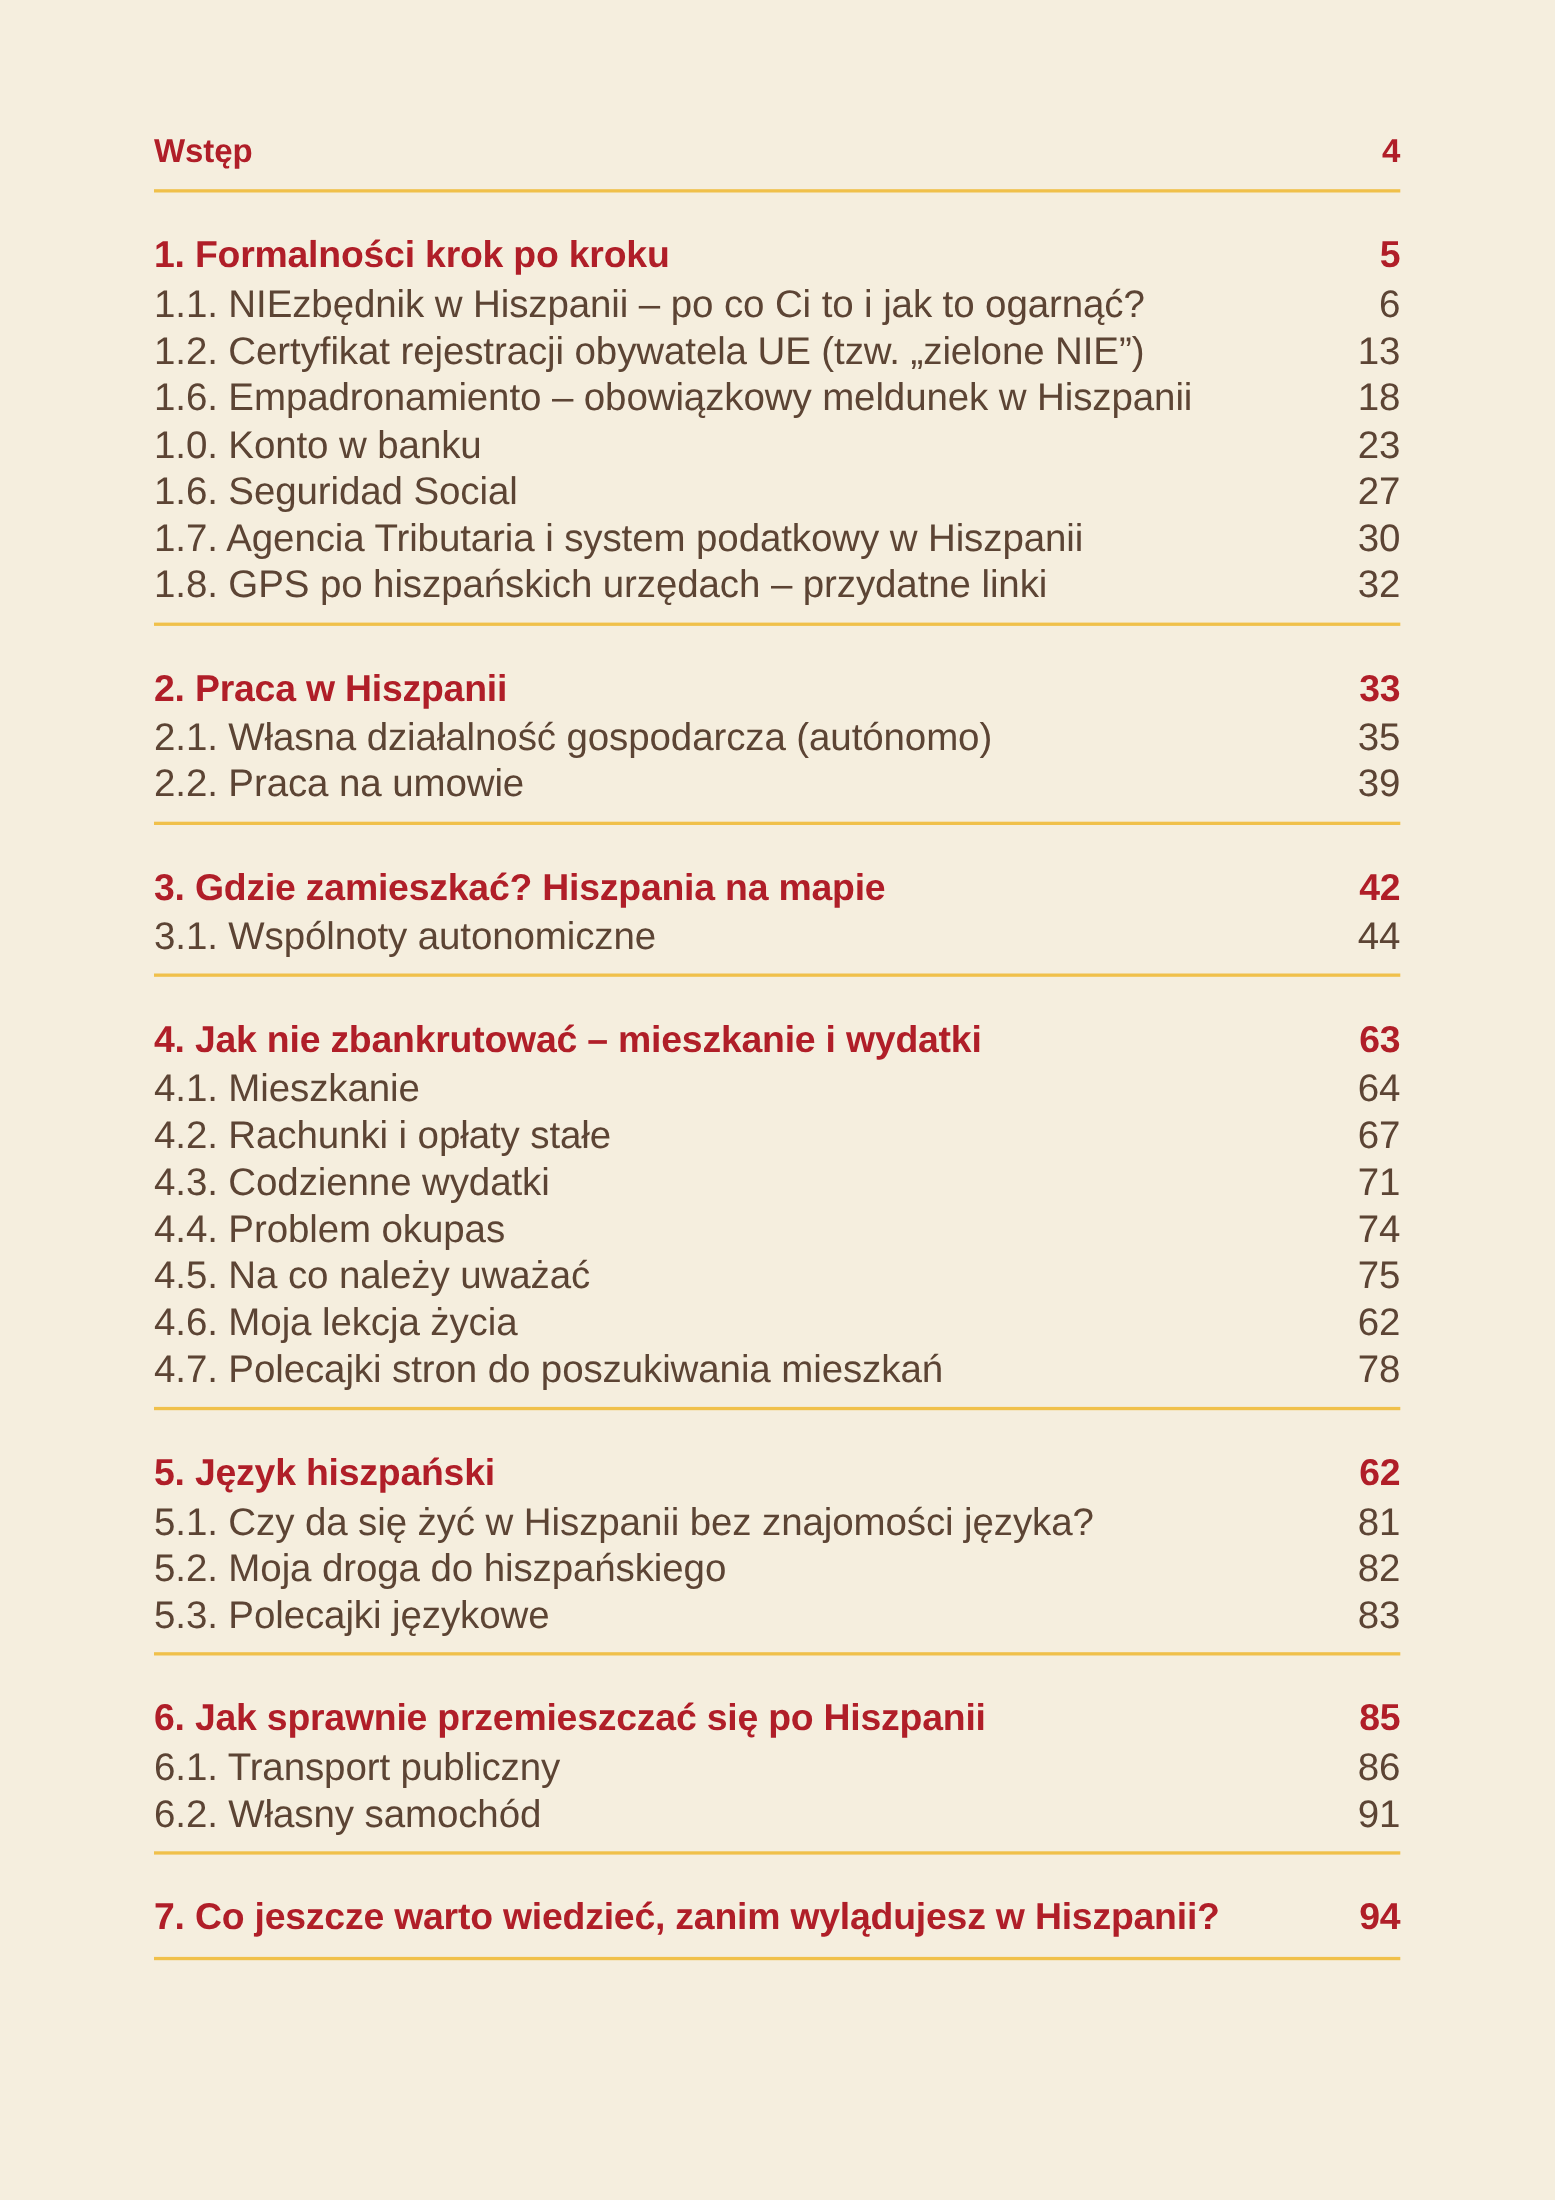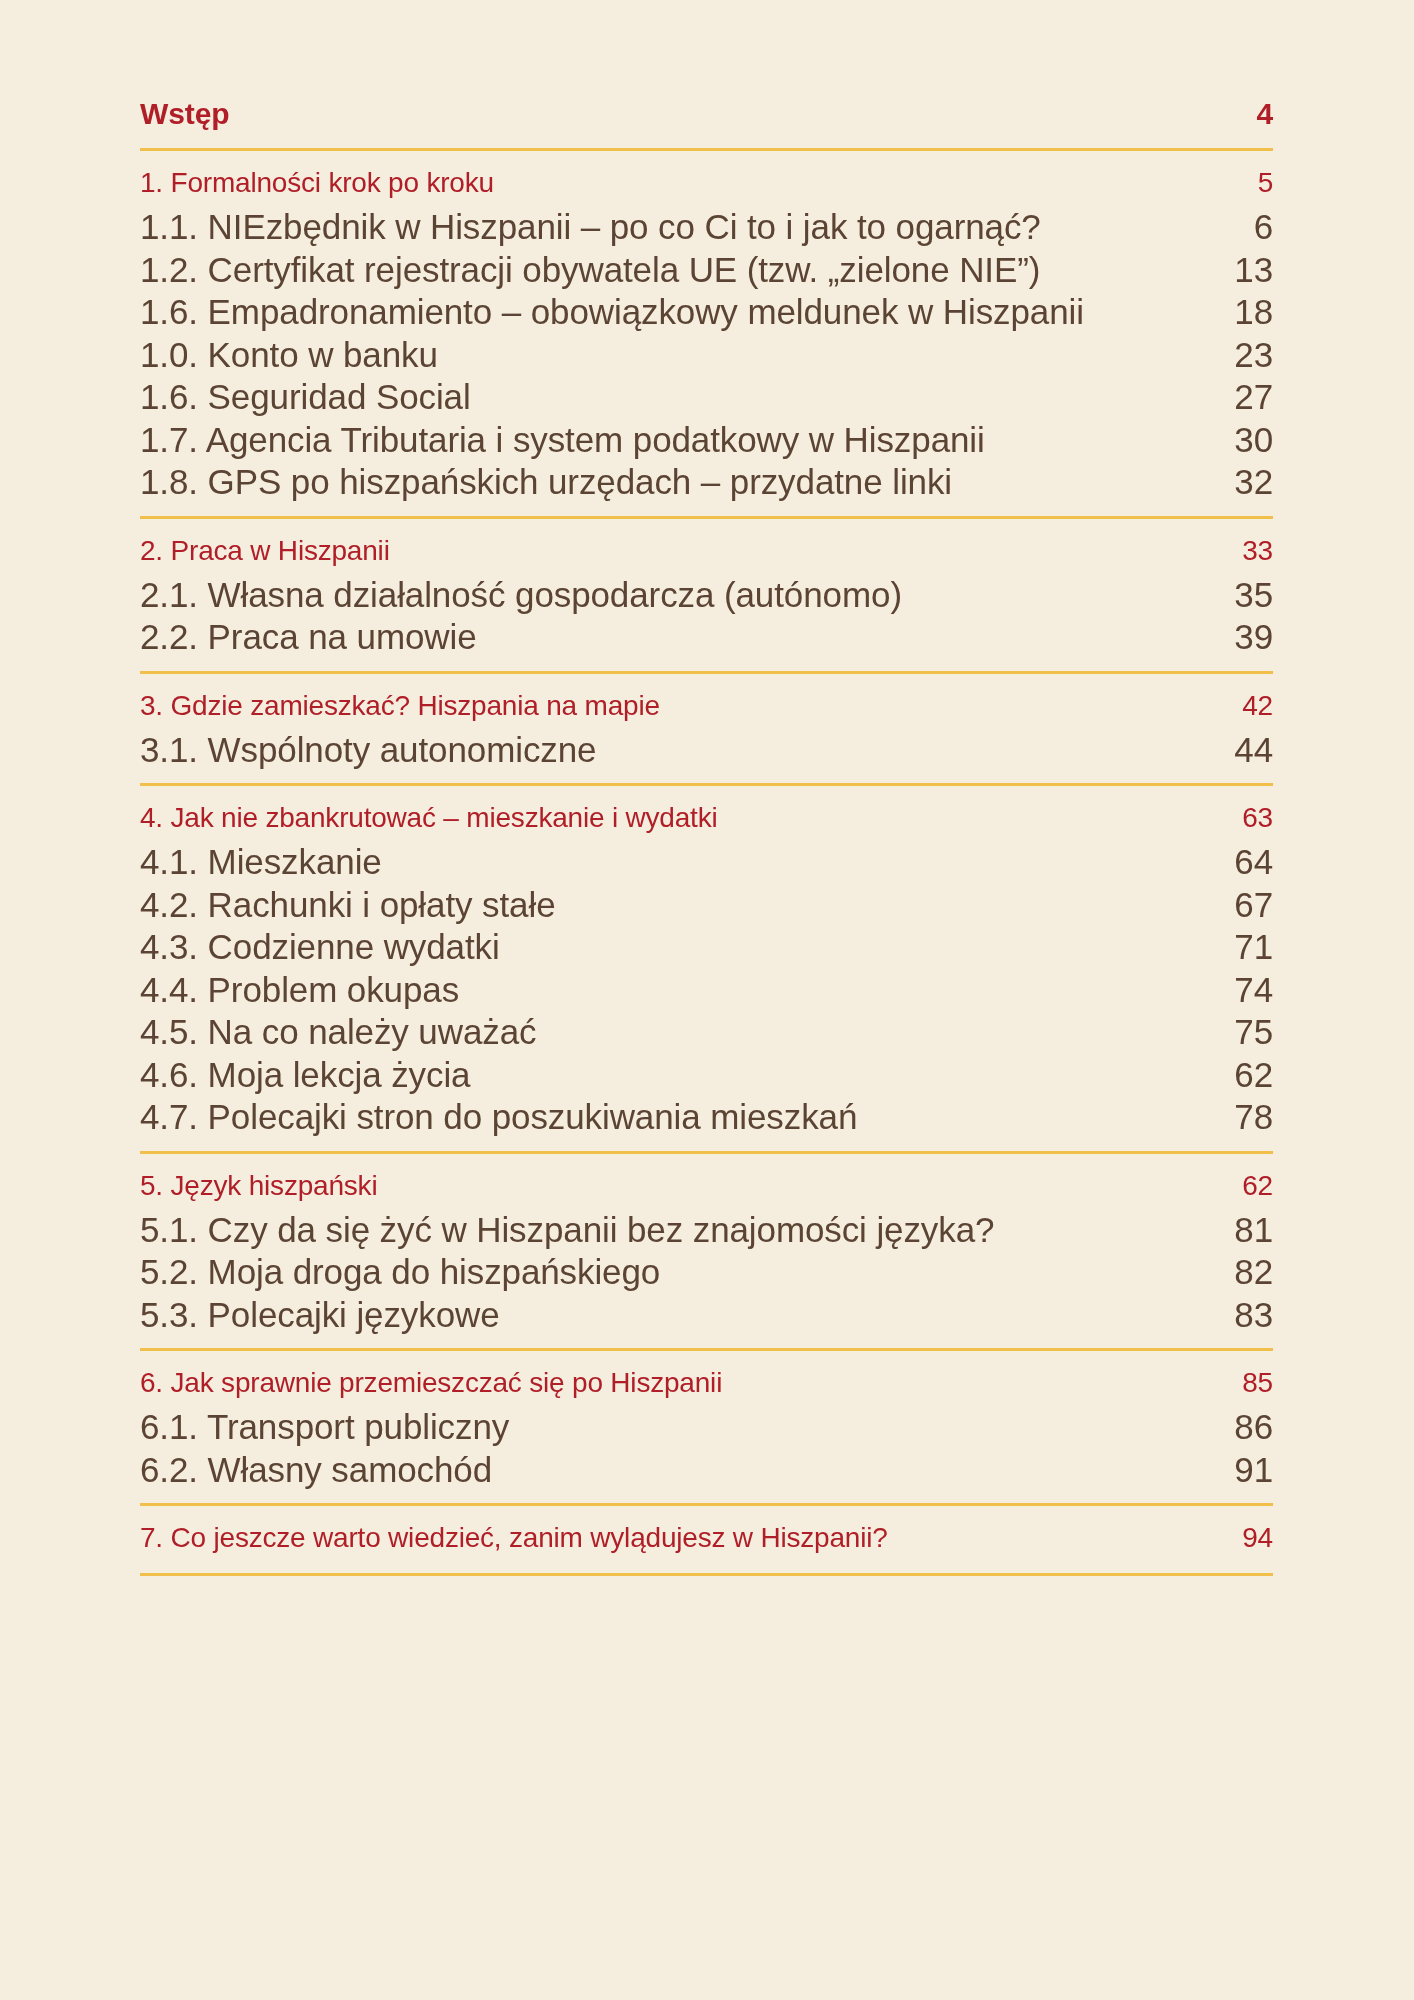--- a/index.html
+++ b/index.html
@@ -14,21 +14,21 @@
     font-family: "Liberation Sans", sans-serif;
     -webkit-font-smoothing: antialiased;
     overflow: hidden;
   }
 
   .page {
     position: relative;
     width: 1414px;
     height: 2000px;
     box-sizing: border-box;
-    padding: 94px 141px 0 140px;
+    padding: 118px 141px 0 140px;
   }
 
   .toc {
     width: 1133px;
   }
 
   
   .row {
     display: flex;
     align-items: baseline;
@@ -52,27 +52,28 @@
     font-size: 30px;
     font-weight: bold;
     color: #b01e28;
     letter-spacing: -0.1px;
     line-height: 40px;
     padding-bottom: 2px;
   }
 
   
   .row-chapter {
-    font-size: 28px;
-    font-weight: normal;
+    font-size: 34px;
+    font-weight: bold;
     color: #b01e28;
     letter-spacing: -0.2px;
     line-height: 41px;
     padding-top: 11px;
     padding-bottom: 3px;
+    margin-top: 26px;
   }
 
   
   .row-section {
     font-size: 35px;
     font-weight: normal;
     color: #5c4434;
     letter-spacing: -0.1px;
     line-height: 42.5px;
   }

